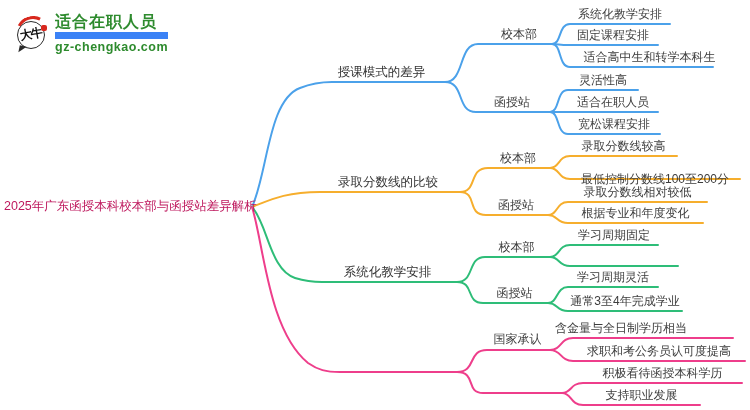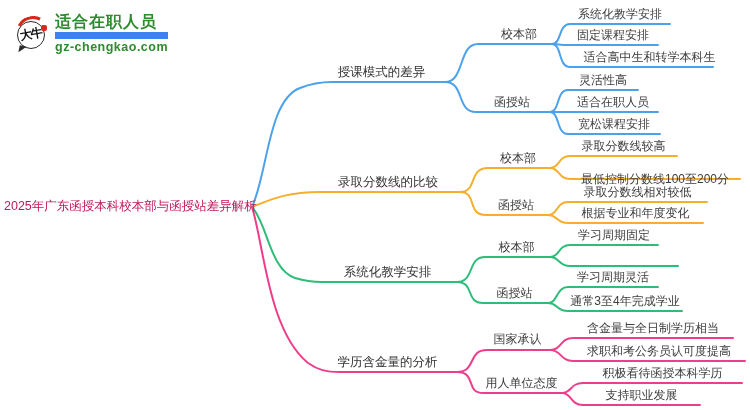--- a/index.html
+++ b/index.html
@@ -136,21 +136,19 @@
   <div class="mm-text leaf-label" style="left:568px;top:184px;width:139px;">录取分数线相对较低</div>
   <div class="mm-text leaf-label" style="left:568px;top:205px;width:135px;">根据专业和年度变化</div>
 
   <div class="mm-text branch-label" style="left:318px;top:264px;width:139px;">系统化教学安排</div>
   <div class="mm-text sub-label" style="left:483px;top:239px;width:67px;">校本部</div>
   <div class="mm-text sub-label" style="left:481px;top:285px;width:67px;">函授站</div>
   <div class="mm-text leaf-label" style="left:570px;top:227px;width:88px;">学习周期固定</div>
   <div class="mm-text leaf-label" style="left:568px;top:269px;width:90px;">学习周期灵活</div>
   <div class="mm-text leaf-label" style="left:568px;top:293px;width:114px;">通常3至4年完成学业</div>
 
-  <div class="mm-text branch-label" style="left:318px;top:354px;width:139px;">学历含金量的分析</div>
   <div class="mm-text sub-label" style="left:485px;top:332px;width:65px;font-family:Liberation Mono, monospace;">国家承认</div>
-  <div class="mm-text sub-label" style="left:481px;top:375px;width:81px;">用人单位态度</div>
-  <div class="mm-text leaf-label" style="left:573px;top:320px;width:160px;text-align:center;">含金量与全日制学历相当</div>
+  <div class="mm-text leaf-label" style="left:541px;top:320px;width:160px;text-align:center;">含金量与全日制学历相当</div>
   <div class="mm-text leaf-label" style="left:573px;top:343px;width:172px;">求职和考公务员认可度提高</div>
   <div class="mm-text leaf-label" style="left:583px;top:365px;width:159px;">积极看待函授本科学历</div>
   <div class="mm-text leaf-label" style="left:583px;top:387px;width:117px;">支持职业发展</div>
 
 </div>
 
 </body></html>

